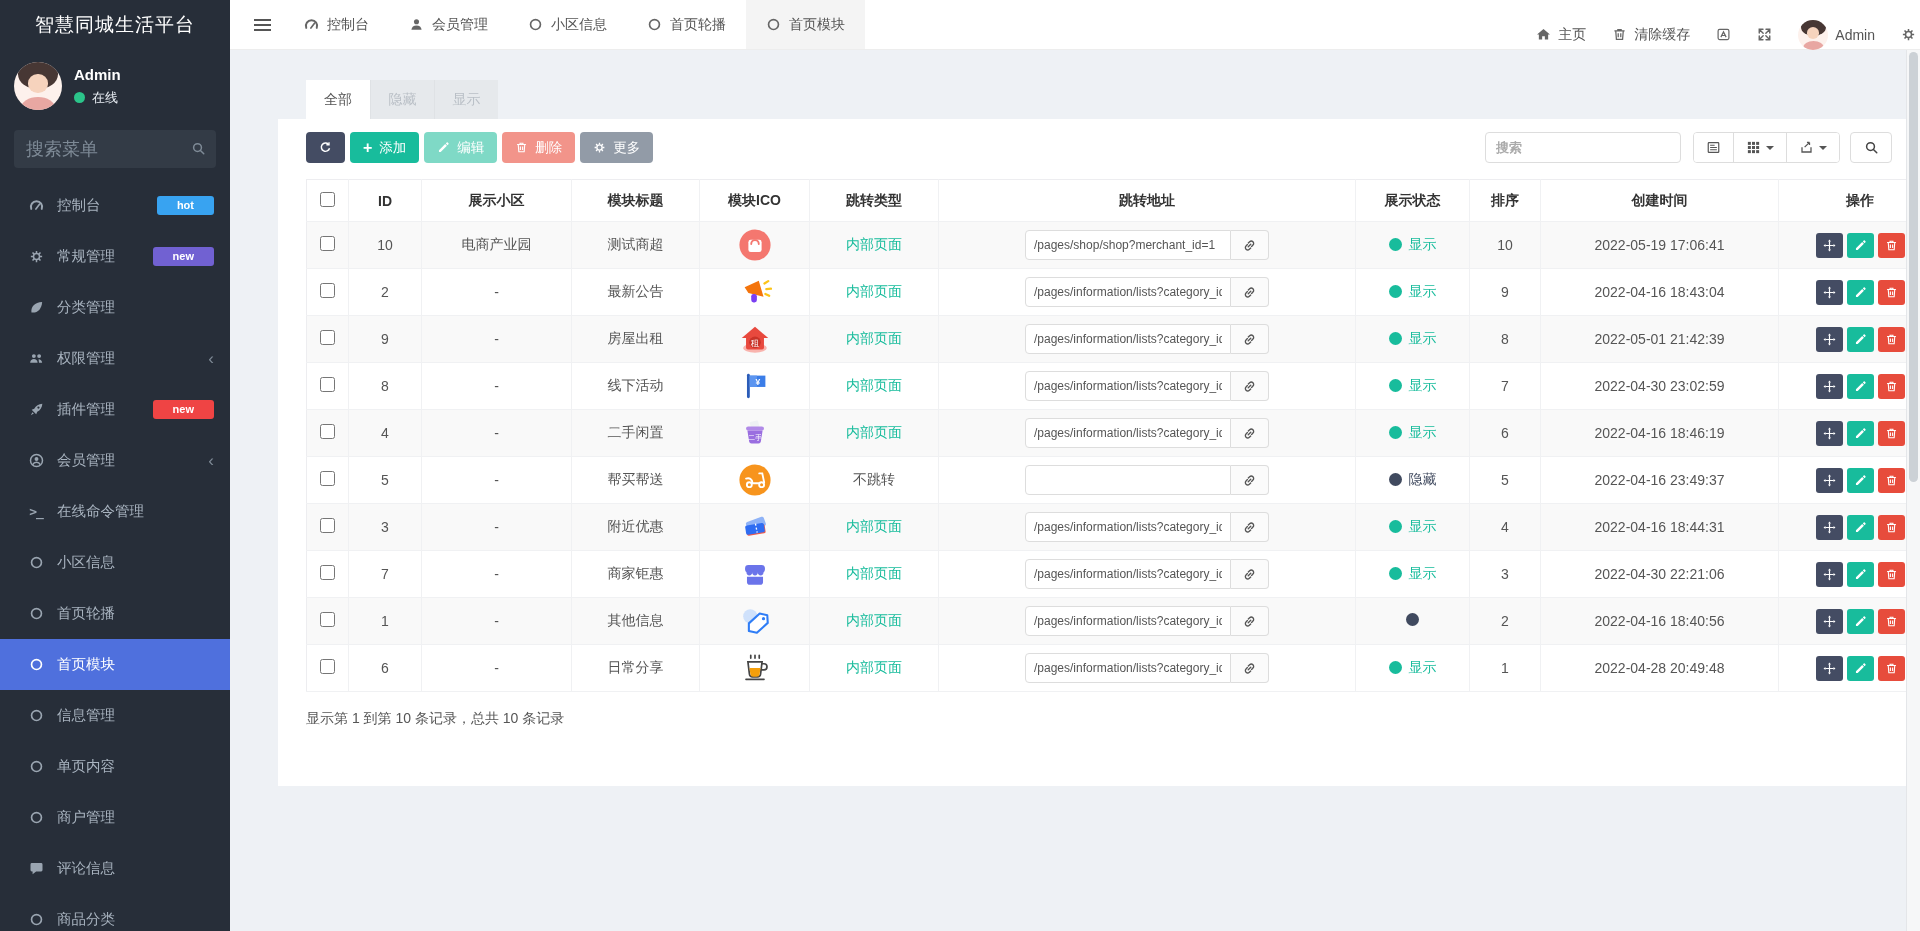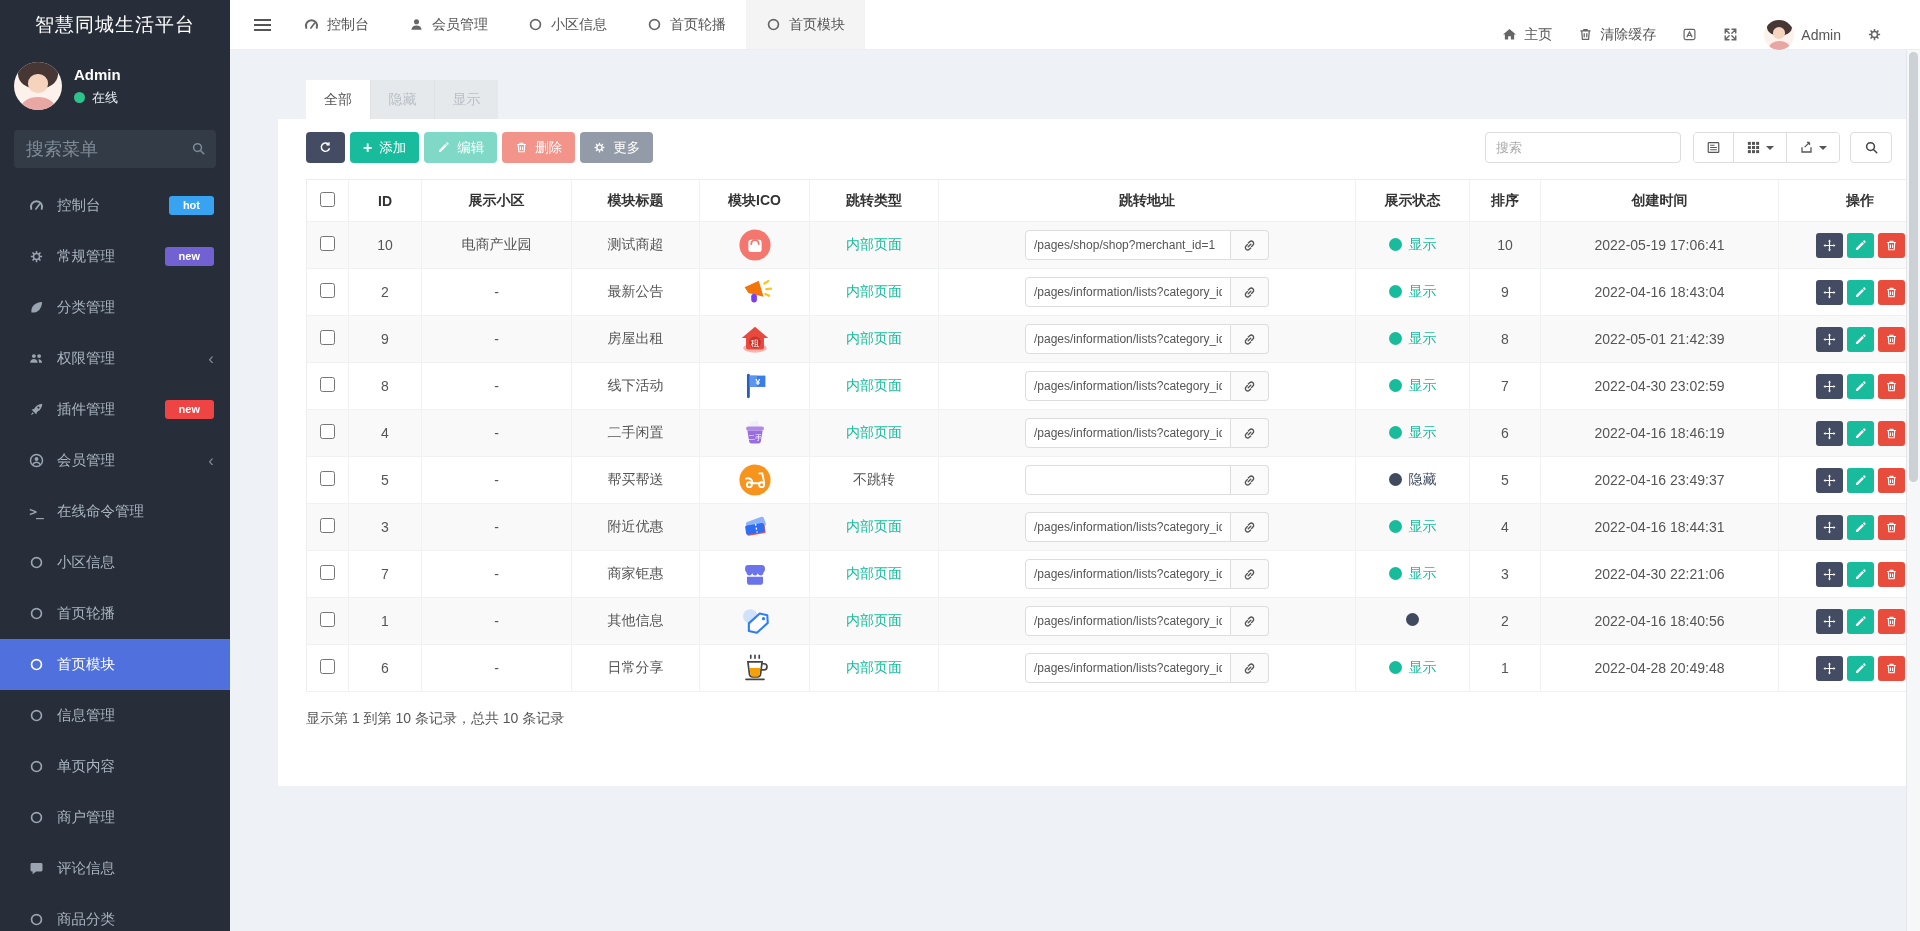--- a/index.html
+++ b/index.html
@@ -24,33 +24,33 @@
   .dot { width:11px; height:11px; border-radius:50%; background:#2bc48a; margin-right:7px; }
   .side-search { margin:6px 14px 12px; position:relative; }
   .side-search input { width:100%; height:38px; background:#333b46; border:none; border-radius:4px; color:#aeb9c6; font-size:18px; padding:0 34px 0 12px; outline:none; font-family:inherit; }
   .side-search input::placeholder { color:#7e8a96; }
   .side-search .ic { position:absolute; right:10px; top:11px; color:#7e8a96; }
   .menu { }
   .side-item { display:flex; align-items:center; height:51px; padding:0 16px 0 26px; color:#a9b4c0; font-size:14.5px; cursor:pointer; }
   .side-item .ic { width:20px; margin-right:11px; color:#9aa5b1; }
   .side-item.active { background:#4f70dd; color:#fff; }
   .side-item.active .ic { color:#fff; }
-  .badge { margin-left:auto; font-size:11px; font-weight:bold; color:#fff; padding:2px 14px; border-radius:3px; line-height:1.3; }
+  .badge { margin-left:auto; font-size:11px; font-weight:bold; color:#fff; padding:2px 20px; border-radius:3px; line-height:1.3; }
   .chev { margin-left:auto; color:#7f8a96; font-size:17px; line-height:1; }
   .term { font-family:"DejaVu Sans Mono","Liberation Mono",monospace; font-weight:bold; font-size:13px; letter-spacing:-1px; }
 
   
   .main { margin-left:230px; position:relative; height:931px; }
   .topbar { height:50px; background:#fff; display:flex; align-items:stretch; padding-left:10px; border-bottom:1px solid #ededed; }
   .hamburger { width:44px; display:flex; flex-direction:column; justify-content:center; align-items:center; gap:3px; cursor:pointer; }
   .hamburger i { display:block; width:17px; height:2px; background:#555; }
   .nav-tab { display:flex; align-items:center; gap:8px; padding:0 20px; font-size:14px; color:#555; cursor:pointer; }
   .nav-tab .ic { color:#666; }
   .nav-tab.active { background:#f4f4f4; }
-  .topbar-right { margin-left:auto; display:flex; align-items:center; gap:26px; padding-right:38px;margin-top:20px; }
+  .topbar-right { margin-left:auto; display:flex; align-items:center; gap:26px; padding-right:4px;margin-top:20px; }
   .tb-item { display:flex; align-items:center; gap:7px; color:#555; font-size:14px; cursor:pointer; }
   .tb-item .ic { color:#666; }
 
   
   .content { position:relative; height:880px; background:#eef1f5;margin-left:48px; }
   .filter-tabs { display:flex; padding:30px 0 0 28px; }
   .ftab { min-width:64px; padding:0 16px; height:39px; line-height:39px; text-align:center; font-size:14px; cursor:pointer; }
   .ftab.active { background:#fff; color:#555; }
   .ftab.disabled { background:#e6e9ec; color:#b9bfc6; border-left:1px solid #dfe2e5; }
   .panel { background:#fff; padding:13px 28px 58px; }
@@ -59,21 +59,21 @@
   .btn { display:inline-flex; align-items:center; gap:7px; height:31px; padding:0 13px; border:none; border-radius:4px; color:#fff; font-size:13.5px; cursor:pointer; font-family:inherit; }
   .btn + .btn { margin-left:5px; }
   .btn .ic svg { width:13px; height:13px; }
   .btn-dark { background:#444c63; }
   .btn-green { background:#18bc9c; }
   .btn-green.disabled { background:#7fd9c6; cursor:default; }
   .btn-red.disabled { background:#f2948a; cursor:default; }
   .btn-gray { background:#929ba7; }
   .plus-glyph { font-size:16px; font-weight:bold; line-height:1; }
   .toolbar-right { margin-left:auto; display:flex; align-items:center; }
-  .tb-search { width:196px; height:31px; border:1px solid #ddd; border-radius:4px; padding:0 10px; font-size:13px; color:#555; outline:none; font-family:inherit; }
+  .tb-search { width:196px; height:31px; border:1px solid #ddd; border-radius:4px; padding:0 10px; font-size:13px; color:#555; outline:none; font-family:inherit;font-weight:bold; }
   .tb-search::placeholder { color:#aaa; }
   .view-group { display:flex; margin-left:12px; border:1px solid #ddd; border-radius:4px; overflow:hidden; }
   .vbtn { display:flex; align-items:center; gap:5px; height:29px; padding:0 12px; background:#fff; color:#555; border:none; border-left:1px solid #ddd; cursor:pointer; }
   .vbtn:first-child { border-left:none; }
   .caret { width:0; height:0; border-left:4px solid transparent; border-right:4px solid transparent; border-top:4px solid #555; }
   .sbtn { margin-left:10px; height:31px; width:42px; background:#fff; border:1px solid #ddd; border-radius:4px; color:#444; display:flex; align-items:center; justify-content:center; cursor:pointer; }
 
   
   table { width:100%; border-collapse:collapse; table-layout:fixed; margin-top:16px; border:1px solid #ededf0; }
   th, td { text-align:center; vertical-align:middle; border-right:1px solid #f0f1f3; border-bottom:1px solid #f0f1f3; font-size:14px; }

